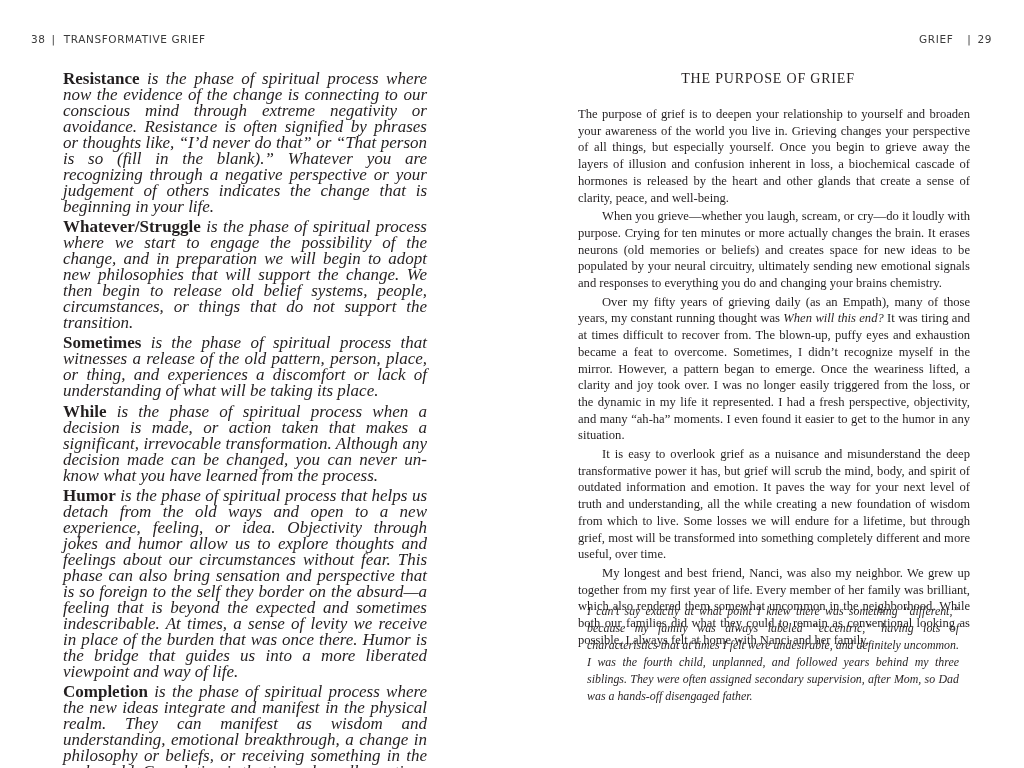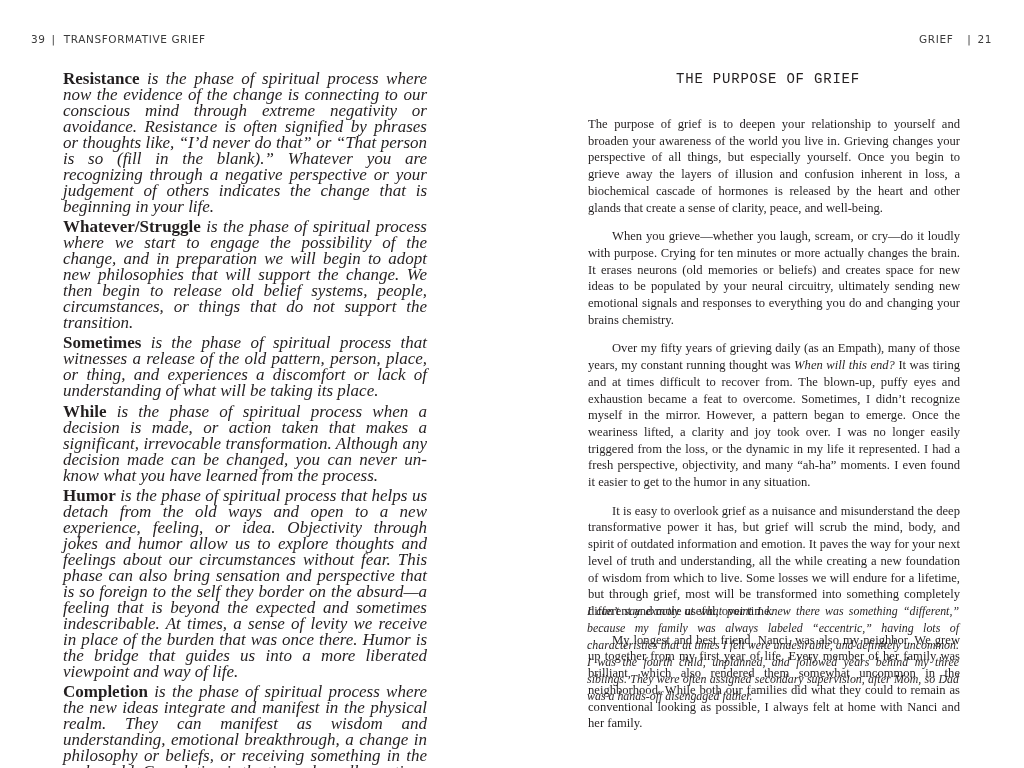--- a/index.html
+++ b/index.html
@@ -20,54 +20,54 @@
   .left-body {
     position: absolute; left: 63px; top: 71px; width: 364px;
     font-family: "Liberation Serif", serif; font-size: 17px; line-height: 16px;
     font-style: italic; text-align: justify; text-align-last: left;
   }
   .left-body p { margin: 0 0 4.2px 0; }
   .left-body .term { font-style: normal; font-weight: bold; }
 
   .right-title {
     position: absolute; left: 0; right: 0; top: 71px; text-align: center;
-    font-family: Liberation Mono, monospace; font-size: 14px; letter-spacing: 0.8px; color: #231f20;
+    font-family: Liberation Serif, serif; font-size: 14px; letter-spacing: 0.8px; color: #231f20;
   }
   .right-body {
     position: absolute; left: 64px; top: 104px; width: 396px;
     font-family: "Liberation Serif", serif; font-size: 12.6px; line-height: 16.7px;
     text-align: justify; text-align-last: left;
   }
-  .right-body p { margin: 12px; text-indent: 0; }
+  .right-body p { margin: 2px; text-indent: 0; }
   .right-body p.indent { text-indent: 24px; }
   .right-body em { font-style: italic; }
   .quote {
     position: absolute; left: 75px; top: 591px; width: 372px;
     font-family: "Liberation Serif", serif; font-size: 11.9px; line-height: 17.1px;
     font-style: italic; text-align: justify; text-align-last: left; color: #2a2627; margin-top: 12px;
   }
 </style>
 </head>
 <body>
 
 <div class="page page-left">
-  <div class="running-head"><span>39</span><span class="sep">|</span><span>TRANSFORMATIVE GRIEF</span></div>
+  <div class="running-head"><span>38</span><span class="sep">|</span><span>TRANSFORMATIVE GRIEF</span></div>
 
   <div class="left-body">
     <p><span class="term">Resistance</span><span> is the phase of spiritual process where now the evidence of the change is connecting to our conscious mind through extreme negativity or avoidance. Resistance is often signified by phrases or thoughts like, “I’d never do that” or “That person is so (fill in the blank).” Whatever you are recognizing through a negative perspective or your judgement of others indicates the change that is beginning in your life.</span></p>
     <p><span class="term">Whatever/Struggle</span><span> is the phase of spiritual process where we start to engage the possibility of the change, and in preparation we will begin to adopt new philosophies that will support the change. We then begin to release old belief systems, people, circumstances, or things that do not support the transition.</span></p>
     <p><span class="term">Sometimes</span><span> is the phase of spiritual process that witnesses a release of the old pattern, person, place, or thing, and experiences a discomfort or lack of understanding of what will be taking its place.</span></p>
     <p><span class="term">While</span><span> is the phase of spiritual process when a decision is made, or action taken that makes a significant, irrevocable transformation. Although any decision made can be changed, you can never un-know what you have learned from the process.</span></p>
     <p><span class="term">Humor</span><span> is the phase of spiritual process that helps us detach from the old ways and open to a new experience, feeling, or idea. Objectivity through jokes and humor allow us to explore thoughts and feelings about our circumstances without fear. This phase can also bring sensation and perspective that is so foreign to the self they border on the absurd—a feeling that is beyond the expected and sometimes indescribable. At times, a sense of levity we receive in place of the burden that was once there. Humor is the bridge that guides us into a more liberated viewpoint and way of life.</span></p>
     <p><span class="term">Completion</span><span> is the phase of spiritual process where the new ideas integrate and manifest in the physical realm. They can manifest as wisdom and understanding, emotional breakthrough, a change in philosophy or beliefs, or receiving something in the real world. Completion is the time when all questions have been answered and one can truly move on to the next phase. Completion can take years depending on what is being processed, it means we have moved through the dynamic on all levels. Keep in mind, it is our multidimensional nature to be able to process many things at the same time.</span></p>
   </div>
 </div>
 
 <div class="page page-right">
-  <div class="running-head"><span>GRIEF</span><span class="sep">|</span><span>21</span></div>
+  <div class="running-head"><span>GRIEF</span><span class="sep">|</span><span>29</span></div>
 
   <div class="right-title">THE PURPOSE OF GRIEF</div>
 
   <div class="right-body">
     <p>The purpose of grief is to deepen your relationship to yourself and broaden your awareness of the world you live in. Grieving changes your perspective of all things, but especially yourself. Once you begin to grieve away the layers of illusion and confusion inherent in loss, a biochemical cascade of hormones is released by the heart and other glands that create a sense of clarity, peace, and well-being.</p>
     <p class="indent">When you grieve—whether you laugh, scream, or cry—do it loudly with purpose. Crying for ten minutes or more actually changes the brain. It erases neurons (old memories or beliefs) and creates space for new ideas to be populat­ed by your neural circuitry, ultimately sending new emotional signals and re­sponses to everything you do and changing your brains chemistry.</p>
     <p class="indent"><span>Over my fifty years of grieving daily (as an Empath), many of those years, my constant running thought was </span><em>When will this end?</em><span> It was tiring and at times dif­ficult to recover from. The blown-up, puffy eyes and exhaustion became a feat to overcome. Sometimes, I didn’t recognize myself in the mirror. However, a pattern began to emerge. Once the weariness lifted, a clarity and joy took over. I was no longer easily triggered from the loss, or the dynamic in my life it represented. I had a fresh perspective, objectivity, and many “ah-ha” moments. I even found it easier to get to the humor in any situation.</span></p>
     <p class="indent">It is easy to overlook grief as a nuisance and misunderstand the deep trans­formative power it has, but grief will scrub the mind, body, and spirit of outdated information and emotion. It paves the way for your next level of truth and under­standing, all the while creating a new foundation of wisdom from which to live. Some losses we will endure for a lifetime, but through grief, most will be trans­formed into something completely different and more useful, over time.</p>
     <p class="indent">My longest and best friend, Nanci, was also my neighbor. We grew up togeth­er from my first year of life. Every member of her family was brilliant, which also rendered them somewhat uncommon in the neighborhood. While both our families did what they could to remain as conventional looking as possible, I always felt at home with Nanci and her family.</p>
   </div>

